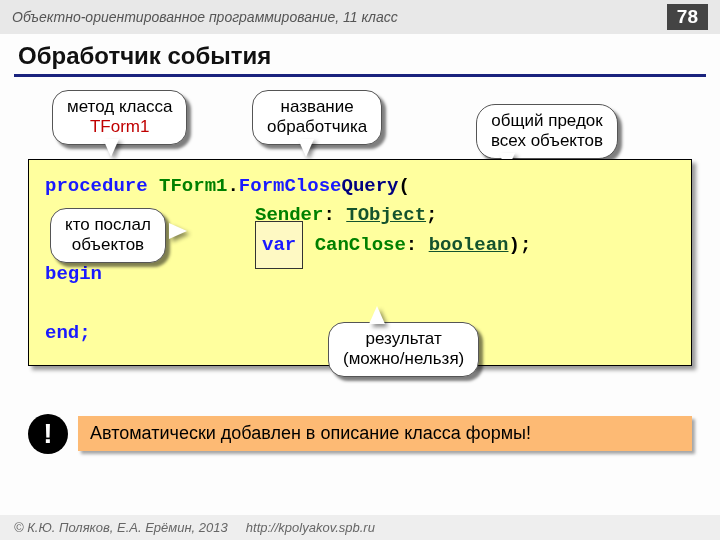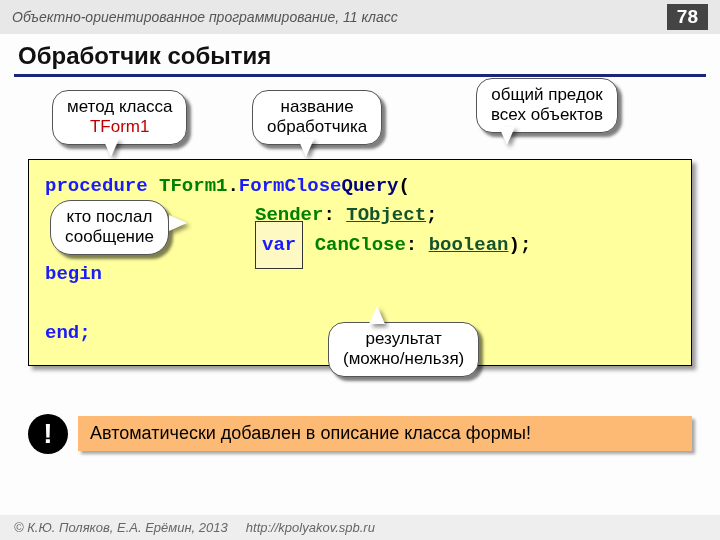--- a/index.html
+++ b/index.html
@@ -91,23 +91,22 @@
   .id { color: #008000; }
   .typ { color: #14532d; text-decoration: underline; }
   .varbox {
     background: #fef9c3;
     border: 1px solid #333;
     padding: 12px 6px;
     color: #1a1aff;
   }
   .callout-sender {
     position: absolute;
-    left: 50px; top: 200px;
+    left: 50px; top: 208px;
     z-index: 3;
-    border-radius: 21px;
   }
   .callout-result {
     position: absolute;
     left: 328px; top: 322px;
     z-index: 3;
   }
   .alert-row {
     display: flex;
     align-items: center;
     margin: 48px 28px 0 28px;
@@ -156,21 +155,21 @@
 <div class="callout" style="left:52px; top:90px;">
   <span>метод класса</span><br>
   <span class="red">TForm1</span>
   <div class="tail tail-down" style="left:50px; top:48px;"></div>
 </div>
 <div class="callout" style="left:252px; top:90px;">
   <span>название</span><br>
   <span>обработчика</span>
   <div class="tail tail-down" style="left:45px; top:48px;"></div>
 </div>
-<div class="callout" style="left:476px; top:78px;">
+<div class="callout" style="left:476px; top:104px;border-radius:19px;">
   <span>общий предок</span><br>
   <span>всех объектов</span>
   <div class="tail tail-down" style="left:22px; top:48px;"></div>
 </div>
 
 <div class="code-box" style="margin-top:82px;">
   <div>
     <span class="kw">procedure</span>
     <span class="cls">TForm1</span><span>.</span><span class="meth">FormClose</span><span class="meth" style="color:#000080">Query</span><span>(</span>
   </div>
@@ -183,21 +182,21 @@
     <span class="id">CanClose</span><span>:</span>
     <span class="typ">boolean</span><span>);</span>
   </div>
   <div class="kw">begin</div>
   <div>&nbsp;</div>
   <div class="kw">end;</div>
 </div>
 
 <div class="callout callout-sender">
   <span>кто послал</span><br>
-  <span>сообщение</span>
+  <span>объектов</span>
   <div class="tail tail-right" style="left:118px; top:14px;"></div>
 </div>
 <div class="callout callout-result">
   <span>результат</span><br>
   <span>(можно/нельзя)</span>
   <div class="tail tail-up" style="left:40px; top:-17px;"></div>
 </div>
 
 <div class="alert-row">
   <div class="excl">!</div>

